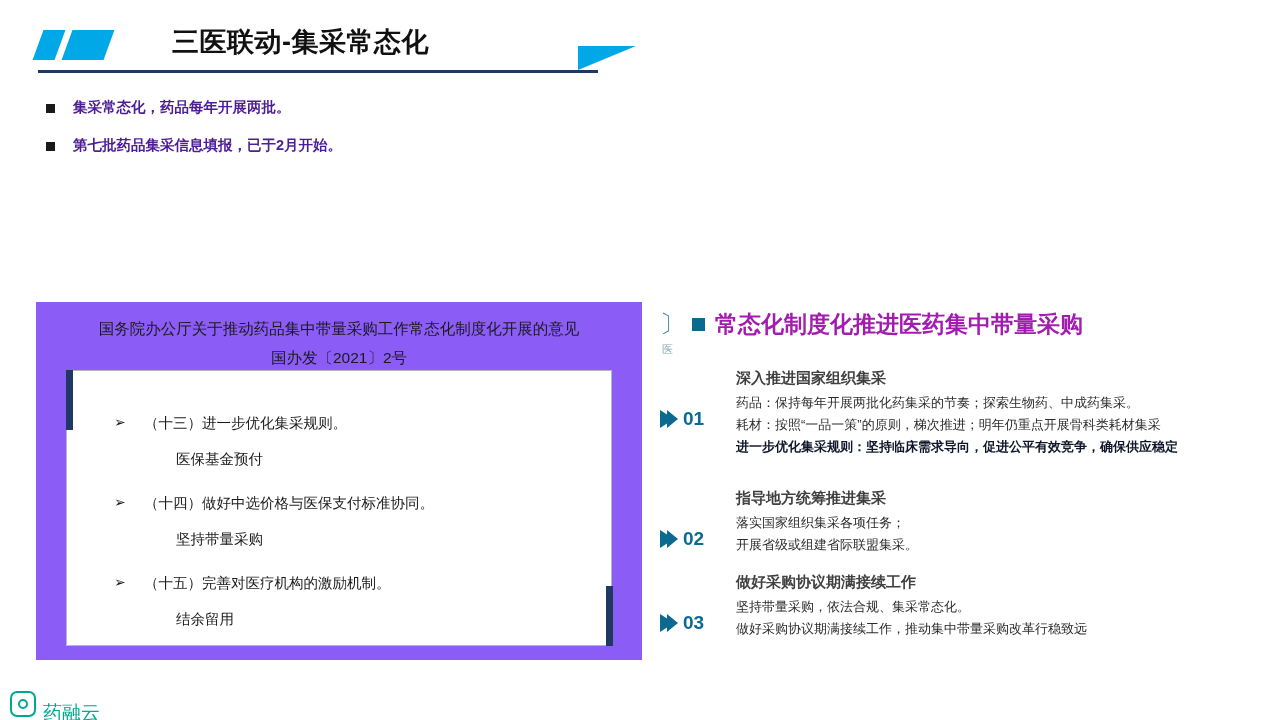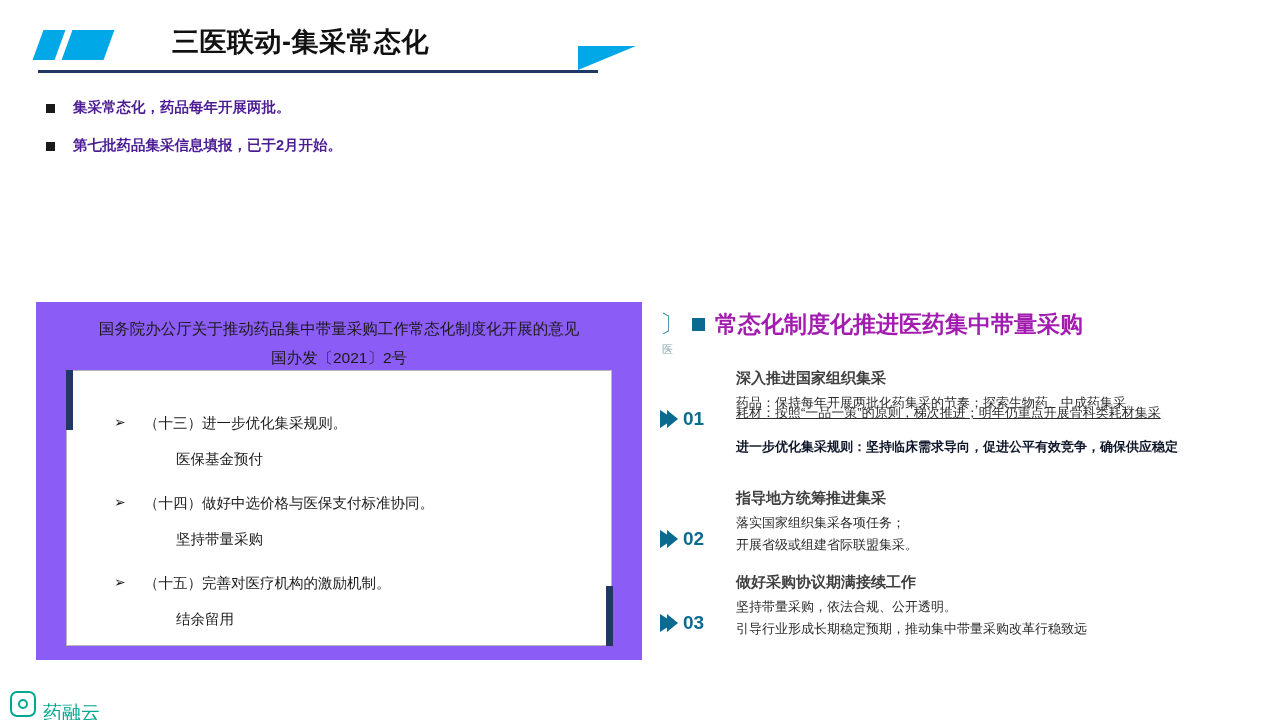--- a/index.html
+++ b/index.html
@@ -367,21 +367,21 @@
   <div class="rp-ghost">医</div>
 
   <div class="rp-item" style="top:68px;">
     <div class="rp-num-wrap">
       <span class="rp-chev"></span>
       <span class="rp-chev2"></span>
       <span class="rp-num">01</span>
     </div>
     <div class="rp-heading">深入推进国家组织集采</div>
     <div class="rp-line" style="top:26px;text-align:right;">药品：保持每年开展两批化药集采的节奏；探索生物药、中成药集采。</div>
-    <div class="rp-line" style="top:36px;text-decoration:underline;">耗材：按照“一品一策”的原则，梯次推进；明年仍重点开展骨科类耗材集采</div>
+    <div class="rp-line" style="top:48px;">耗材：按照“一品一策”的原则，梯次推进；明年仍重点开展骨科类耗材集采</div>
     <div class="rp-line bold" style="top:70px;">进一步优化集采规则：坚持临床需求导向，促进公平有效竞争，确保供应稳定</div>
   </div>
 
   <div class="rp-item" style="top:188px;">
     <div class="rp-num-wrap">
       <span class="rp-chev"></span>
       <span class="rp-chev2"></span>
       <span class="rp-num">02</span>
     </div>
     <div class="rp-heading">指导地方统筹推进集采</div>
@@ -389,22 +389,22 @@
     <div class="rp-line" style="top:48px;">开展省级或组建省际联盟集采。</div>
   </div>
 
   <div class="rp-item" style="top:272px;">
     <div class="rp-num-wrap">
       <span class="rp-chev"></span>
       <span class="rp-chev2"></span>
       <span class="rp-num">03</span>
     </div>
     <div class="rp-heading">做好采购协议期满接续工作</div>
-    <div class="rp-line" style="top:26px;">坚持带量采购，依法合规、公开透明。</div>
-    <div class="rp-line" style="top:48px;">引导行业形成长期稳定预期，推动集中带量采购改革行稳致远</div>
+    <div class="rp-line" style="top:26px;">坚持带量采购，依法合规、集采常态化。</div>
+    <div class="rp-line" style="top:48px;">做好采购协议期满接续工作，推动集中带量采购改革行稳致远</div>
   </div>
 </div>
 
 <div class="footer-logo">
   <div class="logo-mark"></div>
   <div class="logo-col">
     <div class="logo-text">药融云</div>
     <div class="logo-sub">Pharmacloud</div>
   </div>
 </div>

